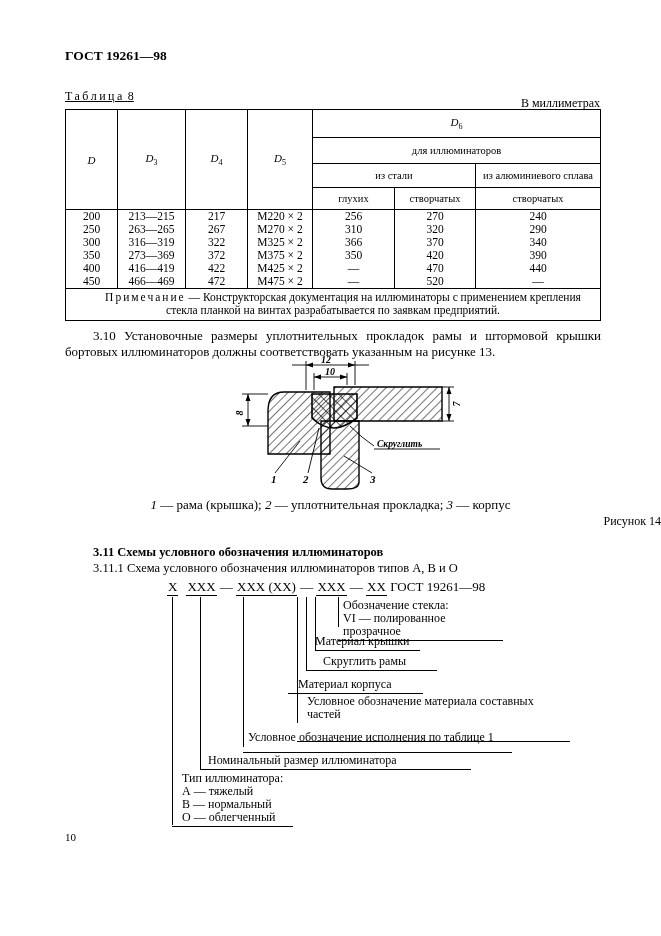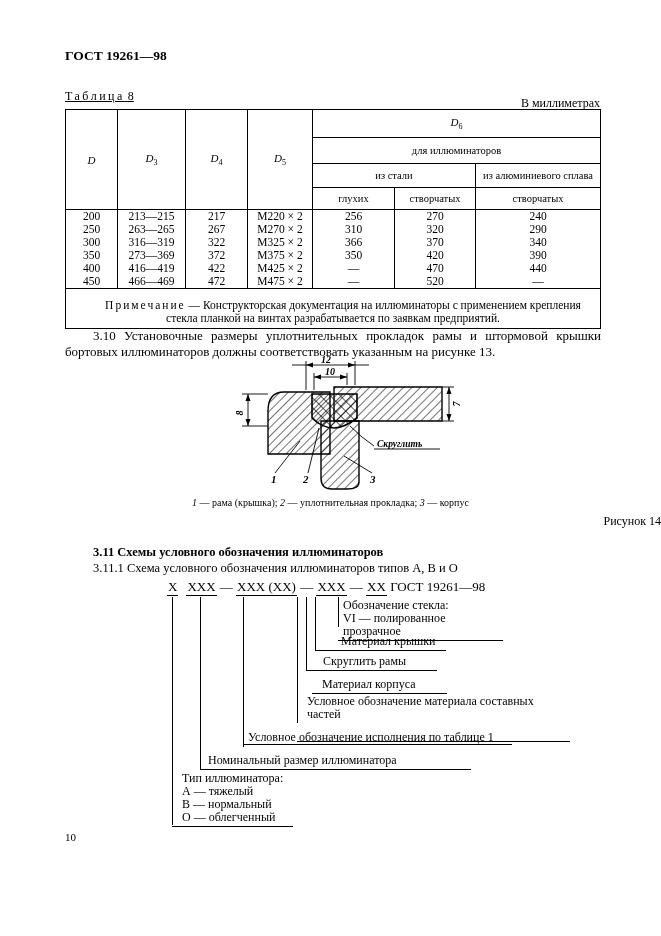--- a/index.html
+++ b/index.html
@@ -9,29 +9,29 @@
   .gost-header{left:65px;top:48px;font-size:13.5px;font-weight:bold;}
   .table-label{left:65px;top:89px;font-size:12px;text-decoration:underline;}
   .table-label .sp{letter-spacing:2.5px;}
   .units{left:0;top:96px;width:600px;text-align:right;font-size:12px;}
   
   table.t8{position:absolute;left:65px;top:109px;border-collapse:collapse;table-layout:fixed;}
   table.t8 td,table.t8 th{border:1px solid #000;font-weight:normal;padding:0;vertical-align:middle;text-align:center;}
   table.t8{border:1.5px solid #000;}
   .th-small{font-size:10.5px;}
   .td-data{font-size:11.5px;height:13px;line-height:13px;}
-  .note-cell{font-size:11.5px;text-align:right;padding:10px 4px 3px 4px!important;line-height:13px;}
+  .note-cell{font-size:11.5px;text-align:right;padding:2px 4px 3px 4px!important;line-height:13px;}
   .note-cell .ind{display:inline-block;width:20px;}
   .note-sp{letter-spacing:2px;}
   .dsym{font-style:italic;font-size:11px;}
   .dsym sub{font-style:normal;font-size:8px;}
   
   .p310{left:65px;top:328px;width:536px;font-size:13px;line-height:15.5px;text-align:justify;text-indent:28px;}
   
-  .fig-caption{left:0;top:497px;width:661px;text-align:center;font-size:10px;}
+  .fig-caption{left:0;top:497px;width:661px;text-align:center;font-size:13px;}
   .fig-caption i{font-style:italic;}
   .fig-num{left:0;top:514px;width:661px;text-align:right;font-size:12px;}
   
   .h311{left:93px;top:545px;font-size:12.5px;font-weight:bold;}
   .h3111{left:93px;top:561px;font-size:12.5px;}
   
   .scheme{left:0;top:577px;width:661px;height:256px;}
   .formula{position:absolute;left:167px;top:2px;font-size:13px;white-space:nowrap;}
   .formula .seg{border-bottom:1.2px solid #000;padding:0 1px 1px 1px;}
   .formula .gap{display:inline-block;width:8px;}
@@ -228,33 +228,33 @@
     <div class="vline" style="left:243px;top:20px;height:150px"></div>
     <div class="vline" style="left:297px;top:20px;height:126px"></div>
     <div class="vline" style="left:306px;top:20px;height:73px"></div>
     <div class="vline" style="left:315px;top:20px;height:53px"></div>
     <div class="vline" style="left:338px;top:20px;height:30px"></div>
 
     <div class="slabel" style="left:338px;top:21px;width:160px;padding:1px 0 2px 5px">
       <span class="txt">Обозначение стекла:</span>
       <span class="txt">VI — полированное прозрачное</span>
     </div>
-    <div class="slabel" style="left:315px;top:57px;width:105px;padding:1px 0 2px 26px">
+    <div class="slabel" style="left:315px;top:57px;width:105px;padding:1px 0 2px 0">
       <span class="txt">Материал крышки</span>
     </div>
     <div class="slabel" style="left:306px;top:77px;width:114px;padding:1px 0 2px 17px">
       <span class="txt">Скруглить рамы</span>
     </div>
-    <div class="slabel" style="left:312px;top:100px;width:125px;padding:1px 0 2px 10px">
+    <div class="slabel" style="left:288px;top:100px;width:125px;padding:1px 0 2px 10px">
       <span class="txt">Материал корпуса</span>
     </div>
     <div class="slabel" style="left:297px;top:117px;width:263px;padding:1px 0 20px 10px">
       <span class="txt">Условное обозначение материала составных частей</span>
     </div>
-    <div class="slabel" style="left:243px;top:153px;width:264px;padding:1px 0 0 5px">
+    <div class="slabel" style="left:243px;top:153px;width:264px;padding:1px 0 8px 5px">
       <span class="txt">Условное обозначение исполнения по таблице 1</span>
     </div>
     <div class="slabel" style="left:172px;top:194px;width:111px;padding:1px 0 2px 10px">
       <span class="txt">Тип иллюминатора:</span>
       <span class="txt">А — тяжелый</span>
       <span class="txt">В — нормальный</span>
       <span class="txt">О — облегченный</span>
     </div>
     <div class="slabel" style="left:200px;top:176px;width:263px;padding:1px 0 2px 8px">
       <span class="txt">Номинальный размер иллюминатора</span>

